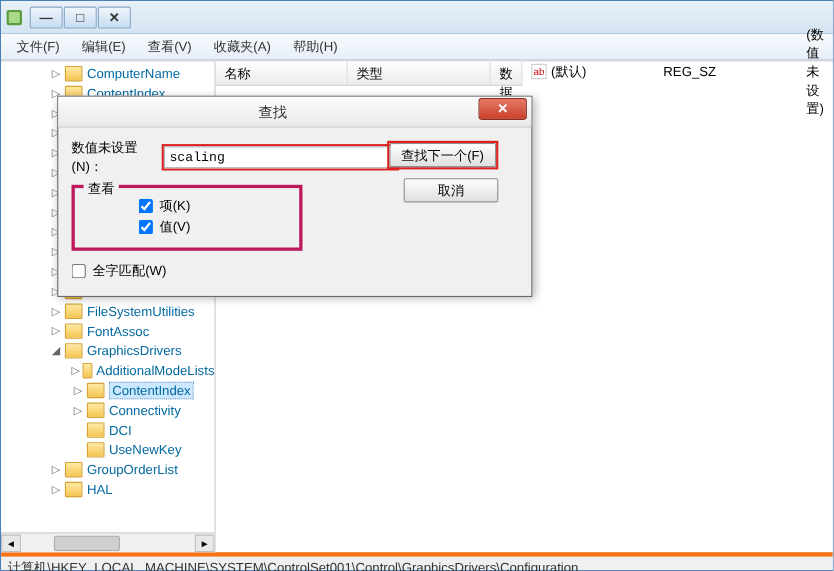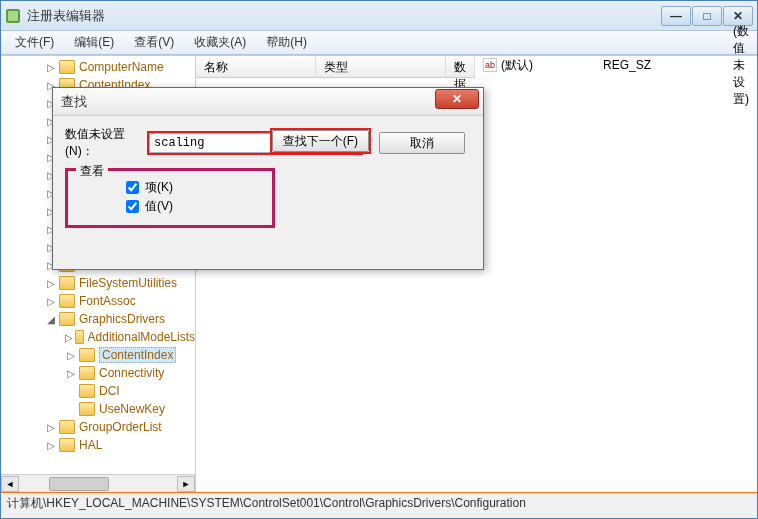--- a/index.html
+++ b/index.html
@@ -17,21 +17,21 @@
 .menubar { height: 24px; background: linear-gradient(to bottom, #f8fafd, #e7eef8); display: flex; align-items: center; padding: 0 6px; gap: 4px; border-bottom: 1px solid #b0c4de; }
 .menubar .menuitem { padding: 2px 8px; color: #333; }
 
 .content { flex: 1; display: flex; border-top: 1px solid #ccc; min-height: 0; }
 
 .tree-pane { width: 222px; background: #fff; border-right: 1px solid #ccc; overflow: hidden; position: relative; }
 .tree-inner { padding: 2px 0; }
 .tree-item { display: flex; align-items: center; height: 18px; padding-left: 4px; white-space: nowrap; }
 .tree-item .expand { width: 12px; height: 12px; display: flex; align-items: center; justify-content: center; color: #666; font-size: 10px; margin-right: 2px; }
 .tree-item .folder { width: 16px; height: 14px; background: linear-gradient(to bottom, #ffe9a3, #f4c551); border-radius: 1px; margin-right: 4px; border: 1px solid #d4a332; }
-.tree-item .label { color: #a16207; }
+.tree-item .label { color: #0369a1; }
 .tree-item.selected .label { background: #cce8ff; border: 1px dotted #7da2ce; padding: 0 2px; }
 .tree-item.d2 { padding-left: 44px; }
 .tree-item.d3 { padding-left: 64px; }
 .tree-scroll { position: absolute; bottom: 0; left: 0; right: 0; height: 18px; background: #f0f0f0; border-top: 1px solid #ccc; display: flex; align-items: center; }
 .tree-scroll .arrow { width: 18px; height: 16px; background: #e8e8e8; border: 1px solid #bbb; display: flex; align-items: center; justify-content: center; font-size: 9px; }
 .tree-scroll .track { flex: 1; background: #f0f0f0; height: 16px; position: relative; }
 .tree-scroll .thumb { position: absolute; left: 30px; width: 60px; height: 14px; top: 1px; background: #d0d0d0; border: 1px solid #aaa; border-radius: 2px; }
 
 .list-pane { flex: 1; background: #fff; display: flex; flex-direction: row; }
 .list-header { height: 22px; background: linear-gradient(to bottom, #fefefe, #ececec); display: flex; border-bottom: 1px solid #ccc; }
@@ -39,53 +39,52 @@
 .list-header .col.c1 { width: 120px; }
 .list-header .col.c2 { width: 130px; }
 .list-header .col.c3 { flex: 1; }
 .list-row { display: flex; height: 18px; align-items: center; }
 .list-row .cell { padding: 0 8px; }
 .list-row .cell.c1 { width: 120px; display: flex; align-items: center; gap: 4px; }
 .list-row .cell.c2 { width: 130px; }
 .list-row .cell.c3 { flex: 1; }
 .str-icon { width: 14px; height: 14px; display: inline-flex; align-items: center; justify-content: center; font-size: 9px; color: #c00; border: 1px solid #ccc; background: #fff; }
 
-.statusbar { height: 26px; background: #f0f0f0; border-top: 1px solid #f97316; padding: 2px 6px; color: #333; }
+.statusbar { height: 16px; background: #f0f0f0; border-top: 4px solid #f97316; padding: 2px 6px; color: #333; }
 
 
 .dialog { position: absolute; left: 52px; top: 87px; width: 432px; height: 183px; background: #f0f0f0; border: 1px solid #6a6a6a; box-shadow: 2px 2px 8px rgba(0,0,0,0.3); }
-.dialog .dlg-title { height: 28px; background: linear-gradient(to bottom, #fdfdfd, #e8e8e8); display: flex; align-items: center; padding: 0 8px; border-bottom: 1px solid #ccc; }
+.dialog .dlg-title { height: 28px; background: linear-gradient(to bottom, #fdfdfd, #e8e8e8); display: flex; align-items: center; padding: 0 8px; border-bottom: 1px solid #ccc; text-align: center; }
 .dialog .dlg-title .t { flex: 1; color: #333; font-size: 13px; }
 .dialog .dlg-close { width: 44px; height: 20px; background: linear-gradient(to bottom, #e67a68, #c9402a); border: 1px solid #8b2d1f; border-radius: 3px; display: flex; align-items: center; justify-content: center; color: #fff; font-weight: bold; font-family: Arial; margin-top: -6px; margin-right: -4px; }
 .dialog .dlg-body { padding: 10px 12px; }
 .dialog .row { display: flex; align-items: center; margin-bottom: 8px; }
 .dialog .lbl { width: 82px; }
 .dialog input[type=text] { width: 212px; height: 20px; border: 1px solid #abadb3; padding: 0 4px; font-family: "Courier New", monospace; font-size: 12px; }
 .dialog .hl-red { border: 2px solid #e02020; padding: 0px; display: inline-block; }
 .dialog .hl-red input { border: 1px solid #abadb3; }
 .dialog .btn-hl { border: 2px solid #e02020; padding: 0; display: inline-block; }
 .dialog button { height: 22px; padding: 0 10px; background: linear-gradient(to bottom, #fdfdfd, #e0e0e0); border: 1px solid #8e8f8f; border-radius: 2px; min-width: 86px; }
 .dialog .group { border: 3px solid #be185d; padding: 6px 10px 8px; margin-top: 2px; width: 210px; position: relative; }
 .dialog .group .legend { position: absolute; top: -8px; left: 8px; background: #f0f0f0; padding: 0 4px; }
 .dialog .chk { display: flex; align-items: center; gap: 6px; margin: 2px 0; padding-left: 48px; }
 .dialog .chk input { width: 13px; height: 13px; }
-.dialog .side-btns { position: absolute; right: 18px; top: 40px; display: flex; flex-direction: row; gap: 8px; align-items: flex-end; }
+.dialog .side-btns { position: absolute; right: 30px; top: 40px; display: flex; flex-direction: column; gap: 8px; align-items: flex-end; }
 .dialog .fullword { margin-top: 10px; display: flex; align-items: center; gap: 6px; }
 </style>
 </head>
 <body>
 
 <div class="window">
 
   <div class="titlebar">
     <svg class="icon" viewBox="0 0 16 16">
         <rect x="1" y="1" width="14" height="14" fill="#5a9e3e" rx="2"></rect>
         <rect x="3" y="3" width="10" height="10" fill="#a8d98a" rx="1"></rect>
       </svg>
-    <div class="title">注册表编辑器</div>
     <div class="btns">
       <div class="btn">—</div>
       <div class="btn">□</div>
       <div class="btn close">✕</div>
     </div>
   </div>
 
   <div class="menubar">
     <div class="menuitem">文件(F)</div>
     <div class="menuitem">编辑(E)</div>
@@ -255,20 +254,24 @@
       <div class="legend">查看</div>
       <label class="chk">
           <input type="checkbox" checked="" style="">
           <span>项(K)</span>
         </label>
       <label class="chk">
           <input type="checkbox" checked="" style="">
           <span>值(V)</span>
         </label>
     </div>
+    <label class="fullword">
+        <input type="checkbox" style="">
+        <span>全字匹配(W)</span>
+      </label>
   </div>
   <div class="side-btns">
     <span class="btn-hl">
       <button>查找下一个(F)</button>
     </span>
     <button>取消</button>
   </div>
 </div>
 
 </body></html>

